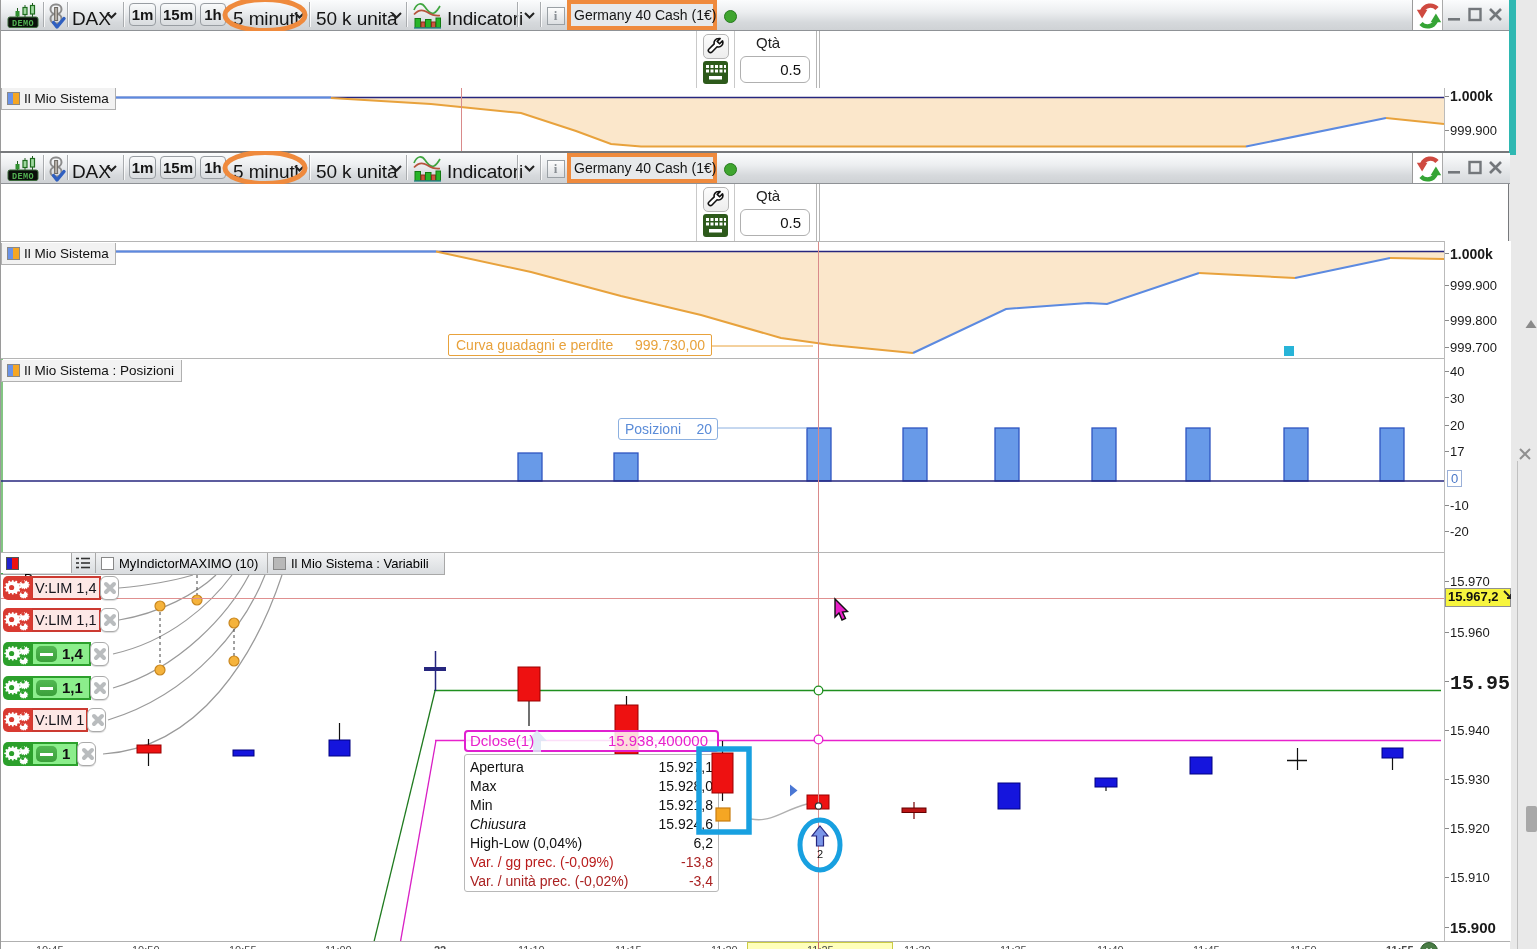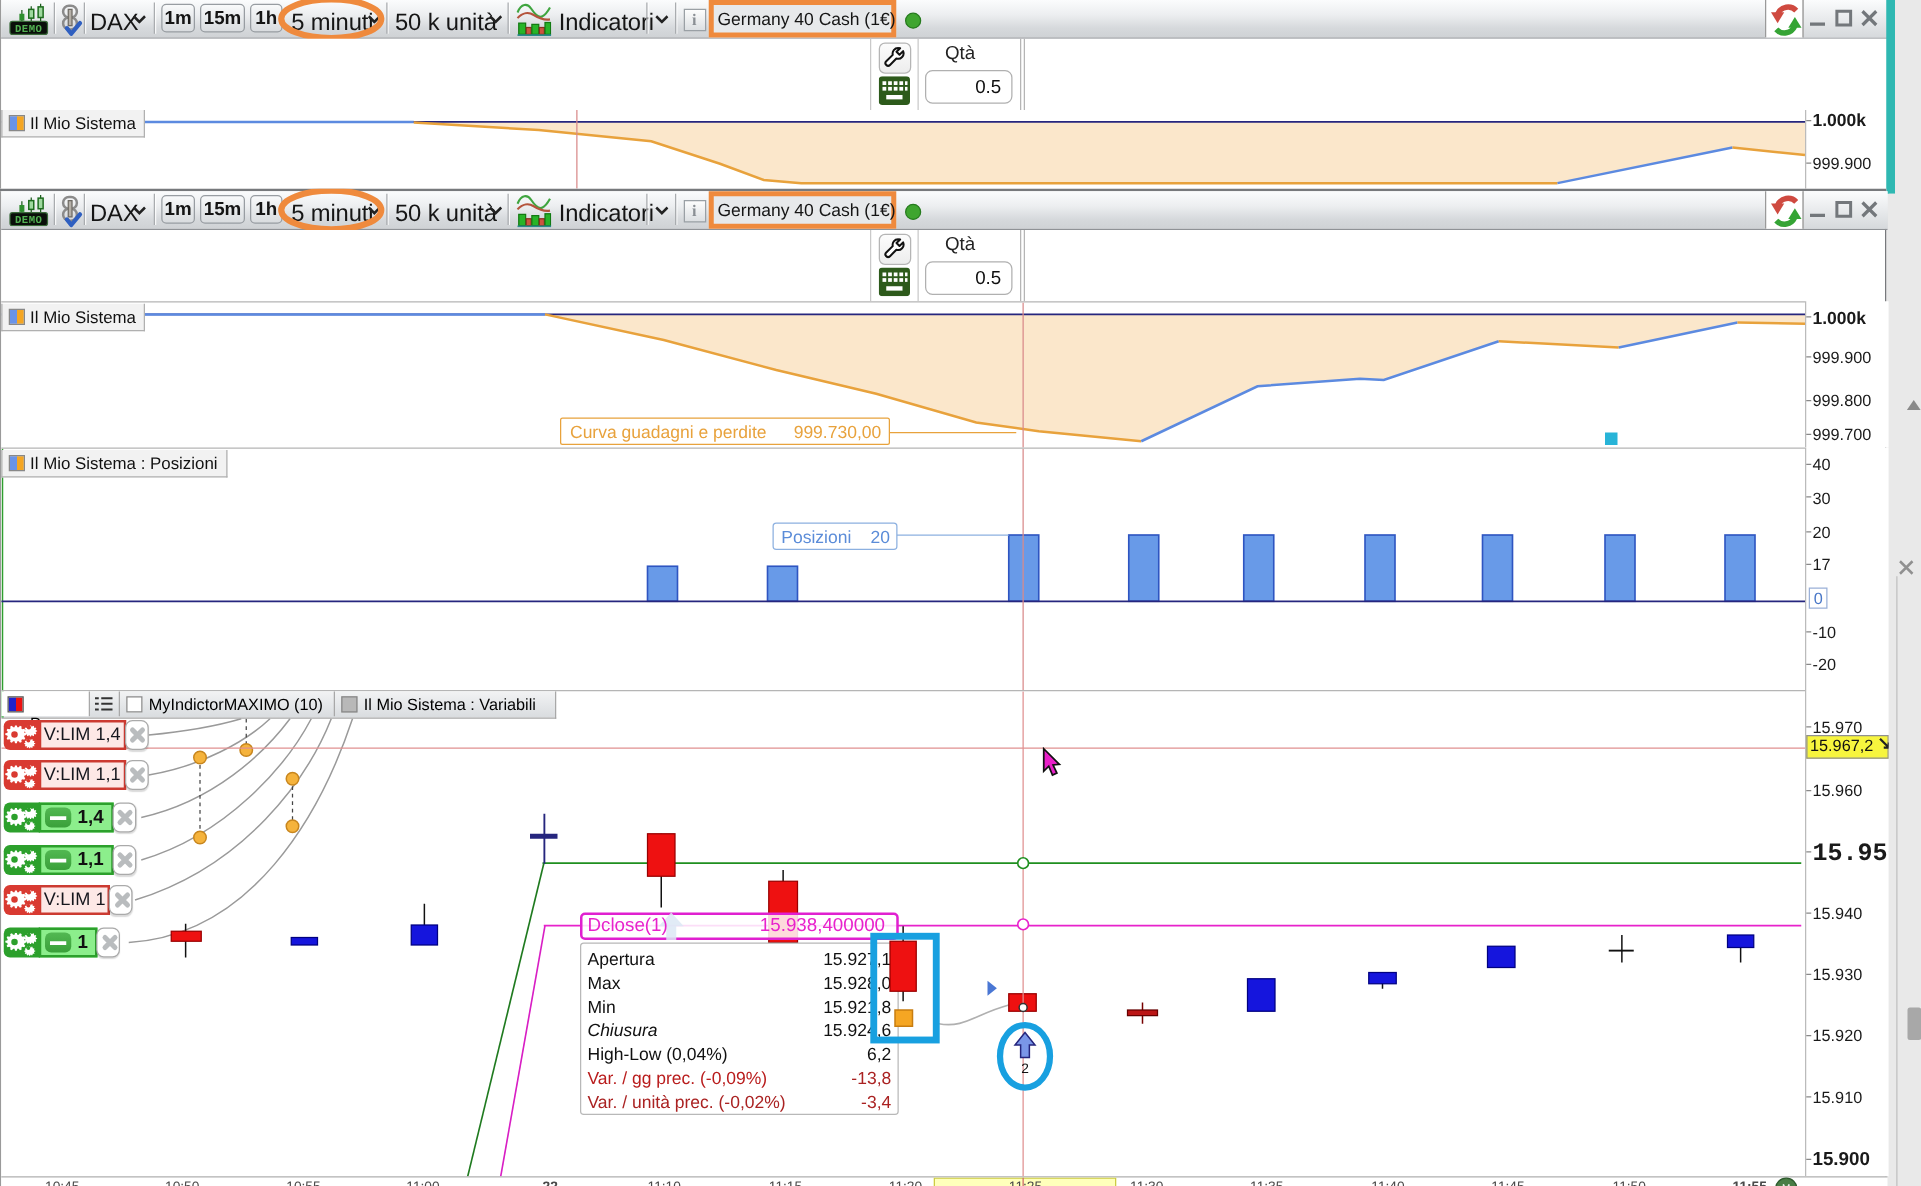--- a/index.html
+++ b/index.html
@@ -618,21 +618,21 @@
     <div class="axlab" style="left:5px;top:318px;">15.910</div>
     <div class="axlab" style="left:5px;top:367px;font-weight:bold;font-size:15px;">15.900</div>
     <div class="abs" style="left:0;top:29px;width:4px;height:1px;background:#888;"></div>
     <div class="abs" style="left:0;top:80px;width:4px;height:1px;background:#888;"></div>
     <div class="abs" style="left:0;top:129px;width:4px;height:1px;background:#888;"></div>
     <div class="abs" style="left:0;top:178px;width:4px;height:1px;background:#888;"></div>
     <div class="abs" style="left:0;top:227px;width:4px;height:1px;background:#888;"></div>
     <div class="abs" style="left:0;top:276px;width:4px;height:1px;background:#888;"></div>
     <div class="abs" style="left:0;top:325px;width:4px;height:1px;background:#888;"></div>
     <div class="abs" style="left:0;top:375px;width:4px;height:1px;background:#888;"></div>
-    <div class="abs" style="left:0;top:36px;width:62px;height:17px;background:#f7f53e;border:1px solid #909090;font-size:13px;color:#111;line-height:16px;padding-left:2px;">15.967,2</div>
+    <div class="abs" style="left:0;top:36px;width:62px;height:17px;background:#f7f53e;border:1px solid #909090;font-size:13px;color:#111;line-height:16px;padding-left:2px;font-weight:bold;">15.967,2</div>
     <svg class="abs" style="left:57px;top:37px" width="14" height="15">
             <path d="M2 2 L9 9 M9 9 L9 5 M9 9 L5 9" stroke="#222" stroke-width="1.8" fill="none"></path>
             <path d="M9 9 L12 14 L13.5 9.5 Z" fill="#222"></path>
           </svg>
   </div>
 
   <div class="abs" style="left:0;top:788px;width:1509px;height:8px;background:#fff;border-top:1px solid #b0b0b0;overflow:hidden;">
     <div class="abs" style="left:746px;top:0;width:144px;height:8px;background:#ffffbb;border:1px solid #cccc44;"></div>
     <div class="abs" style="left:817px;top:0;width:1px;height:8px;background:#cc6666;"></div>
     <div class="abs" style="left:35px;top:2px;font-size:11px;color:#4a4a4a;font-weight:normal;">10:45</div>

